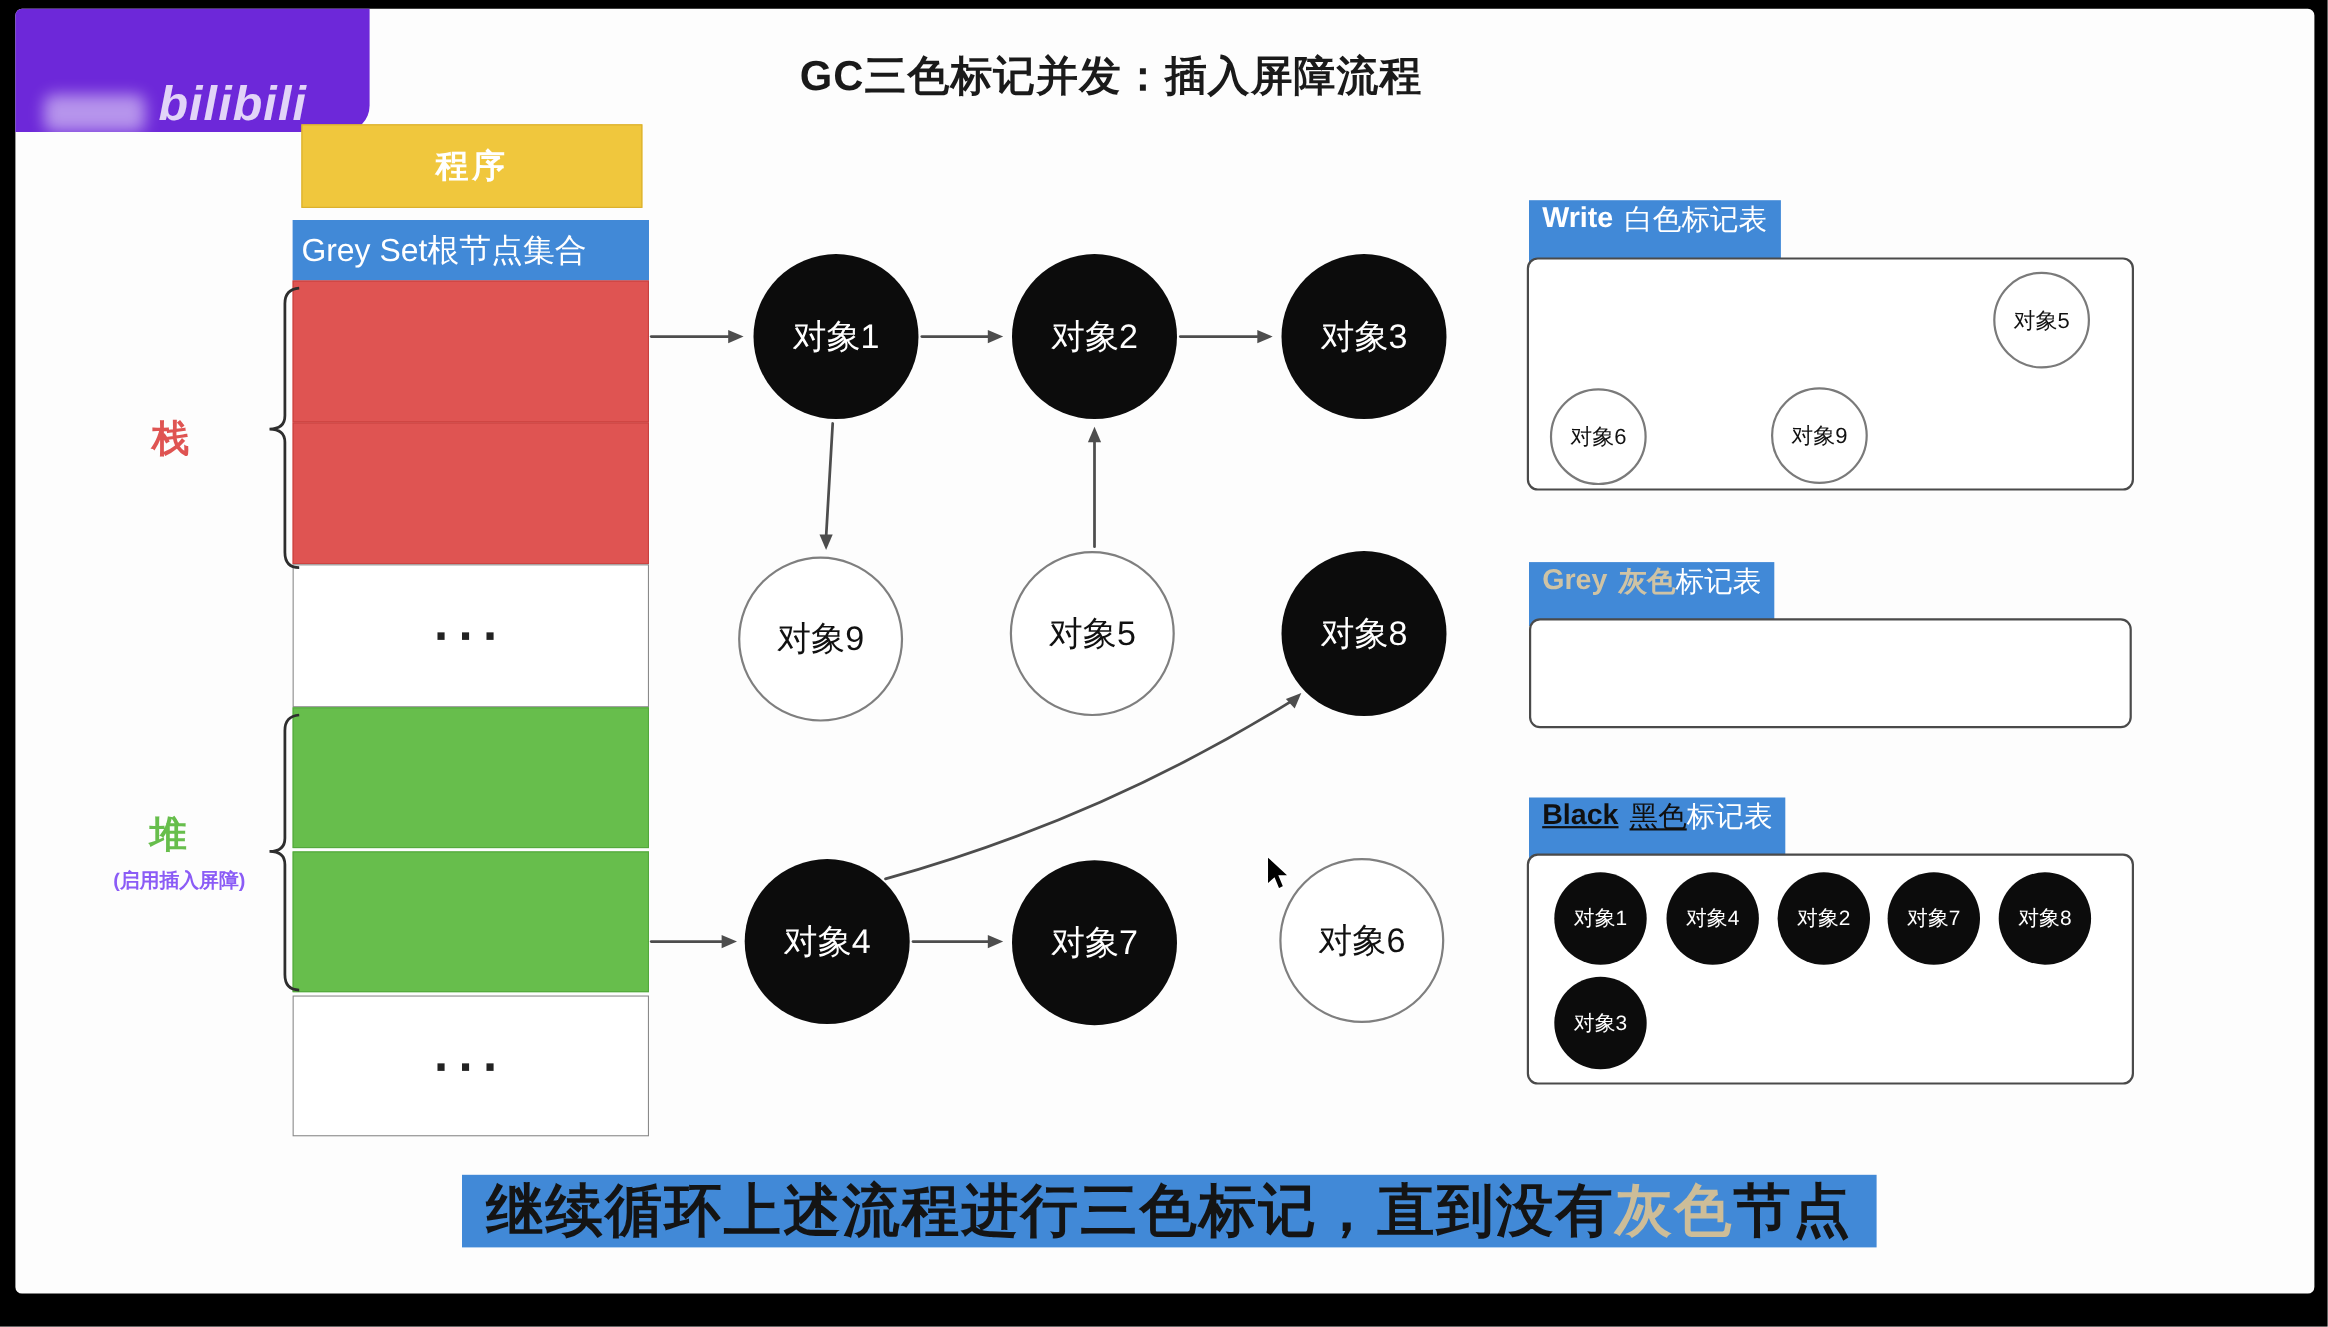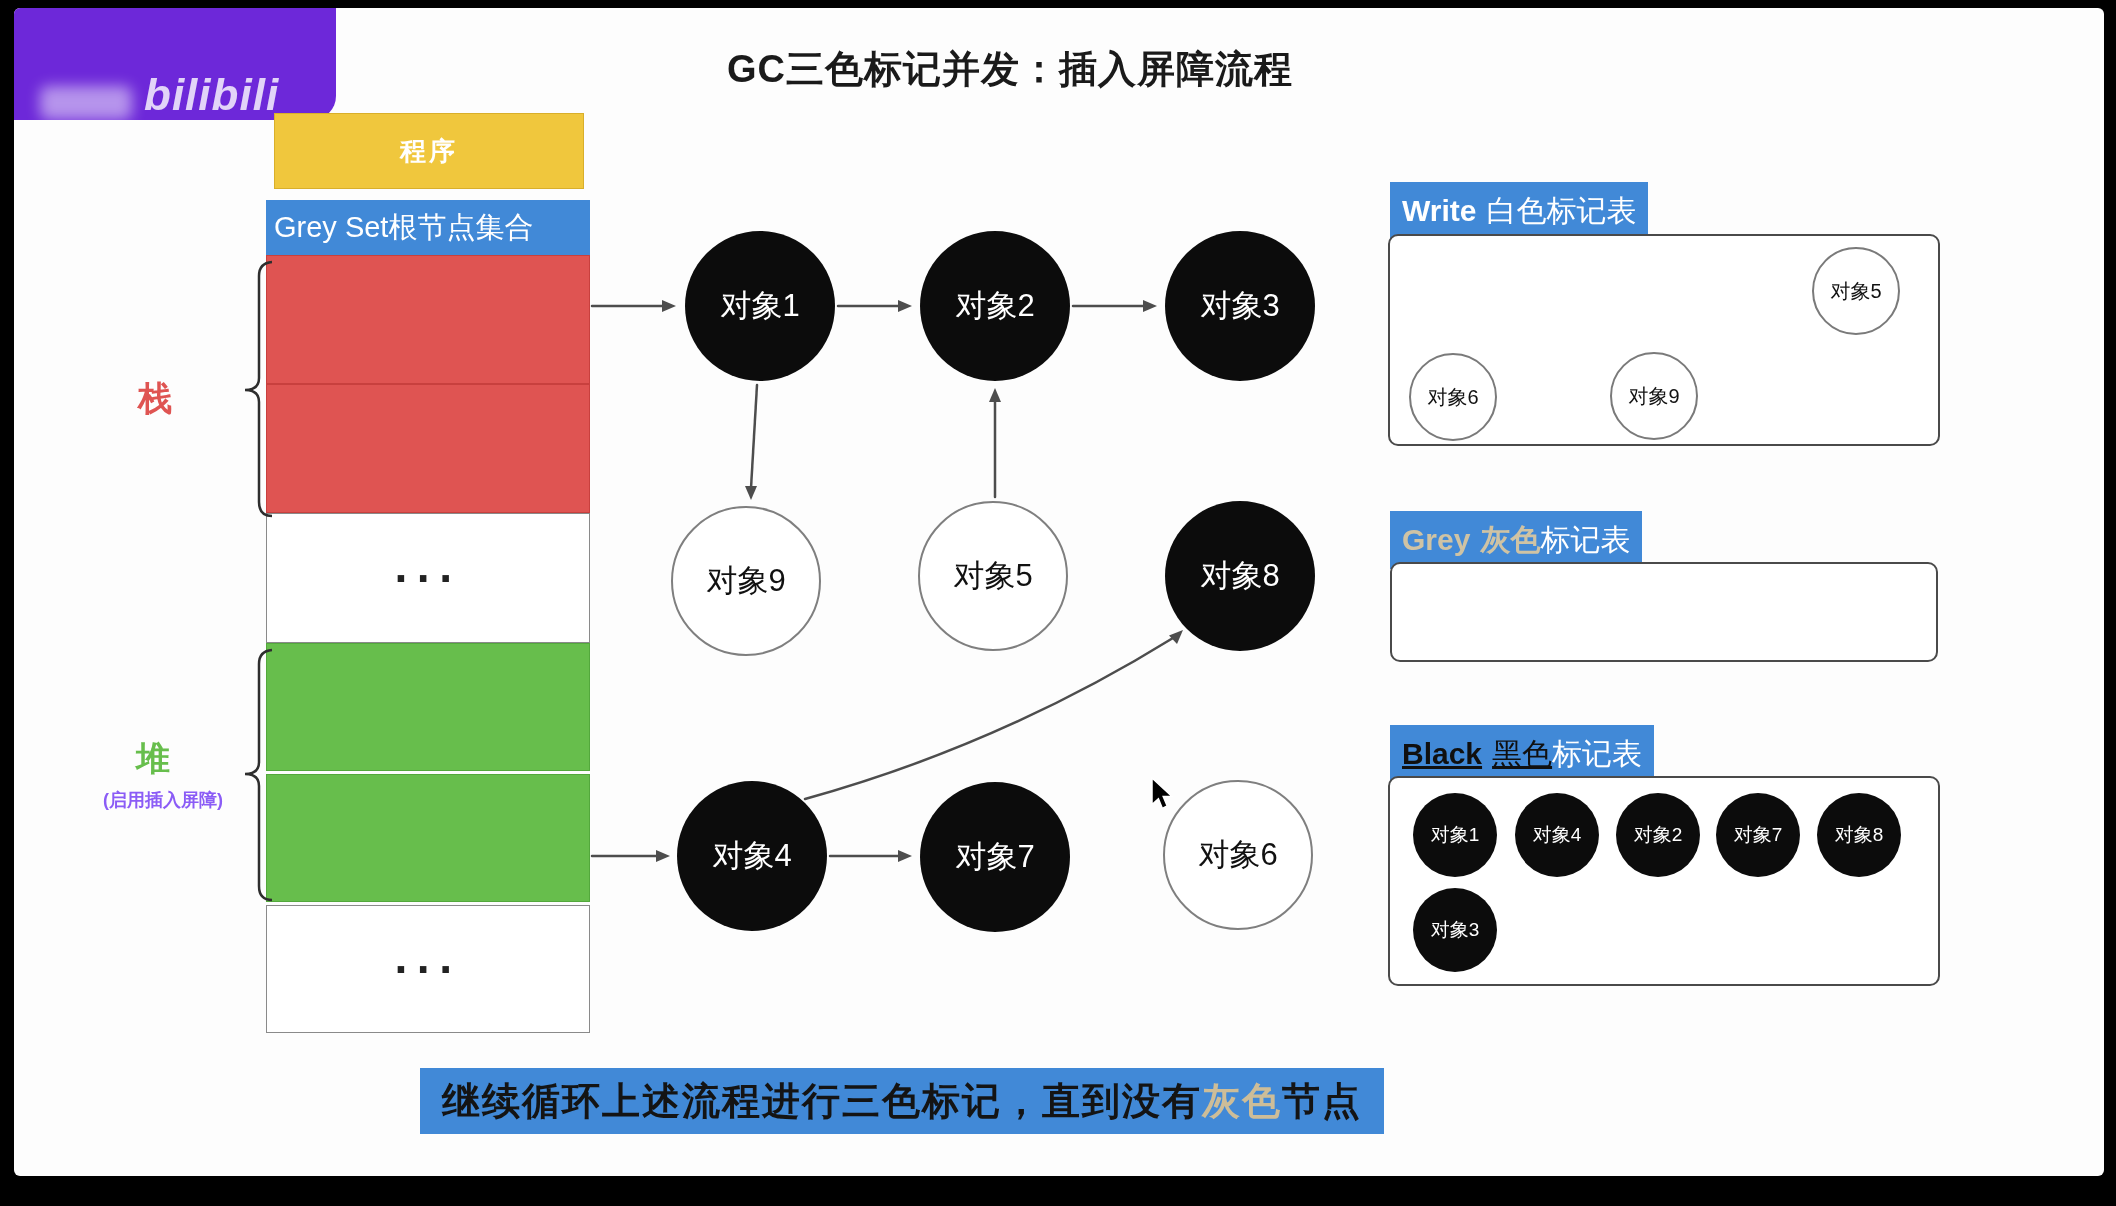--- a/index.html
+++ b/index.html
@@ -17,21 +17,21 @@
   .wm .smudge { width:92px; height:34px; margin-left:26px; background:rgba(255,255,255,.5);
                 filter:blur(7px); border-radius:8px; }
   .wm .txt { color:rgba(255,255,255,.8); font-size:44px; font-weight:bold; margin-left:12px;
              letter-spacing:1px; }
 
   .title { position:absolute; left:660px; top:44px; width:700px; text-align:center;
            font-size:38px; font-weight:bold; color:#1a1a1a; letter-spacing:1px; z-index:2; }
 
   
   .mbox { position:absolute; display:flex; align-items:center; justify-content:center;
-          font-size:26px; z-index:2; }
+          font-size:30px; z-index:2; }
   .program { left:274px; top:113px; width:310px; height:76px; background:#f0c73d;
              border:1px solid #d9af2b; color:#fff; font-weight:bold; letter-spacing:3px; }
   .rootset { left:266px; top:200px; width:324px; height:55px; background:#4189d7; color:#fff;
              justify-content:flex-start; padding-left:8px; font-size:29px; }
   .redcell { background:#df5452; border:1px solid #c8403e; }
   .red1 { left:266px; top:255px; width:324px; height:129px; }
   .red2 { left:266px; top:384px; width:324px; height:129px; }
   .greencell { background:#67be4c; border:1px solid #53a83c; }
   .green1 { left:266px; top:643px; width:324px; height:128px; }
   .green2 { left:266px; top:774px; width:324px; height:128px; }
@@ -56,22 +56,22 @@
   .p-obj2 { left:920px; top:231px; }
   .p-obj3 { left:1165px; top:231px; }
   .p-obj9 { left:671px; top:506px; }
   .p-obj5 { left:918px; top:501px; }
   .p-obj8 { left:1165px; top:501px; }
   .p-obj4 { left:677px; top:781px; }
   .p-obj7 { left:920px; top:782px; }
   .p-obj6 { left:1163px; top:780px; }
 
   
-  .phead { position:absolute; background:#4189d7; height:58px; display:flex; align-items:center;
-           padding:0 12px; font-size:30px; z-index:2; white-space:pre; }
+  .phead { position:absolute; background:#4189d7; height:58px; display:flex; 
+           padding:0 12px; font-size:26px; z-index:2; white-space:pre; }
   .phead .en { font-weight:bold; margin-right:10px; }
   .phead .rest { color:#ffffff; }
   .white-head { left:1390px; top:182px; }
   .white-head .en, .white-head .cw { color:#fff; }
   .grey-head { left:1390px; top:511px; }
   .grey-head .en, .grey-head .cw { color:#cfc3a4; font-weight:bold; }
   .black-head { left:1390px; top:725px; }
   .black-head .en, .black-head .cw { color:#101010;text-decoration:underline; }
 
   .pbox { position:absolute; background:#fff; border:2px solid #4a4a4a; border-radius:10px;
@@ -83,21 +83,21 @@
   .mini { position:absolute; border-radius:50%; display:flex; align-items:center;
           justify-content:center; }
   .mini.w { width:88px; height:88px; background:#fff; border:2px solid #7a7a7a; color:#111;
             font-size:20px; }
   .mini.b { width:84px; height:84px; background:#0c0c0c; color:#fff; font-size:19px; }
   .wc1 { left:422px; top:11px; }  .wc2 { left:19px; top:117px; }  .wc3 { left:220px; top:116px; }
   .bc1 { left:23px; top:15px; }   .bc2 { left:125px; top:15px; }  .bc3 { left:226px; top:15px; }
   .bc4 { left:326px; top:15px; }  .bc5 { left:427px; top:15px; }  .bc6 { left:23px; top:110px; }
 
   .footer { position:absolute; left:420px; top:1068px; height:66px; background:#4189d7;
-            display:flex; align-items:center; padding:0 22px; font-size:38px; font-weight:bold;
+            display:flex; align-items:center; padding:0 22px; font-size:52px; font-weight:bold;
             color:#141414; z-index:2; letter-spacing:2px; white-space:pre; }
   .footer .tan { color:#cdbd98; }
 
   .overlay { position:absolute; left:0; top:0; z-index:3; pointer-events:none; }
 </style>
 </head>
 <body>
 
 <div class="canvas"></div>
 

